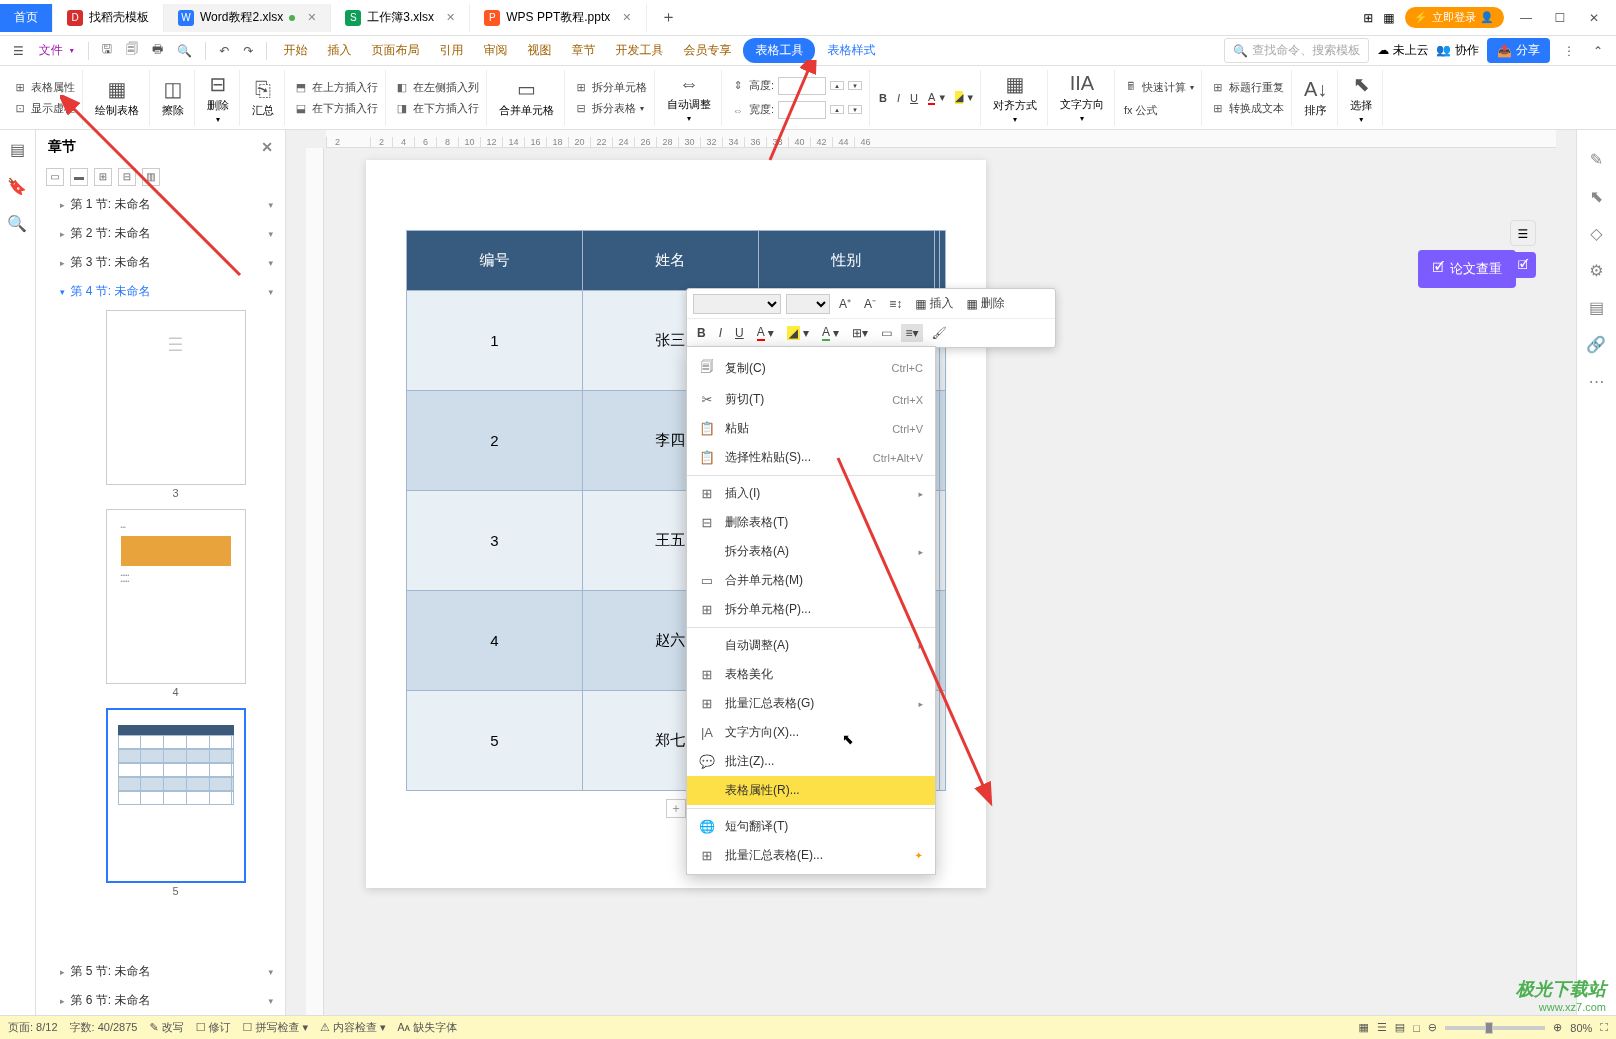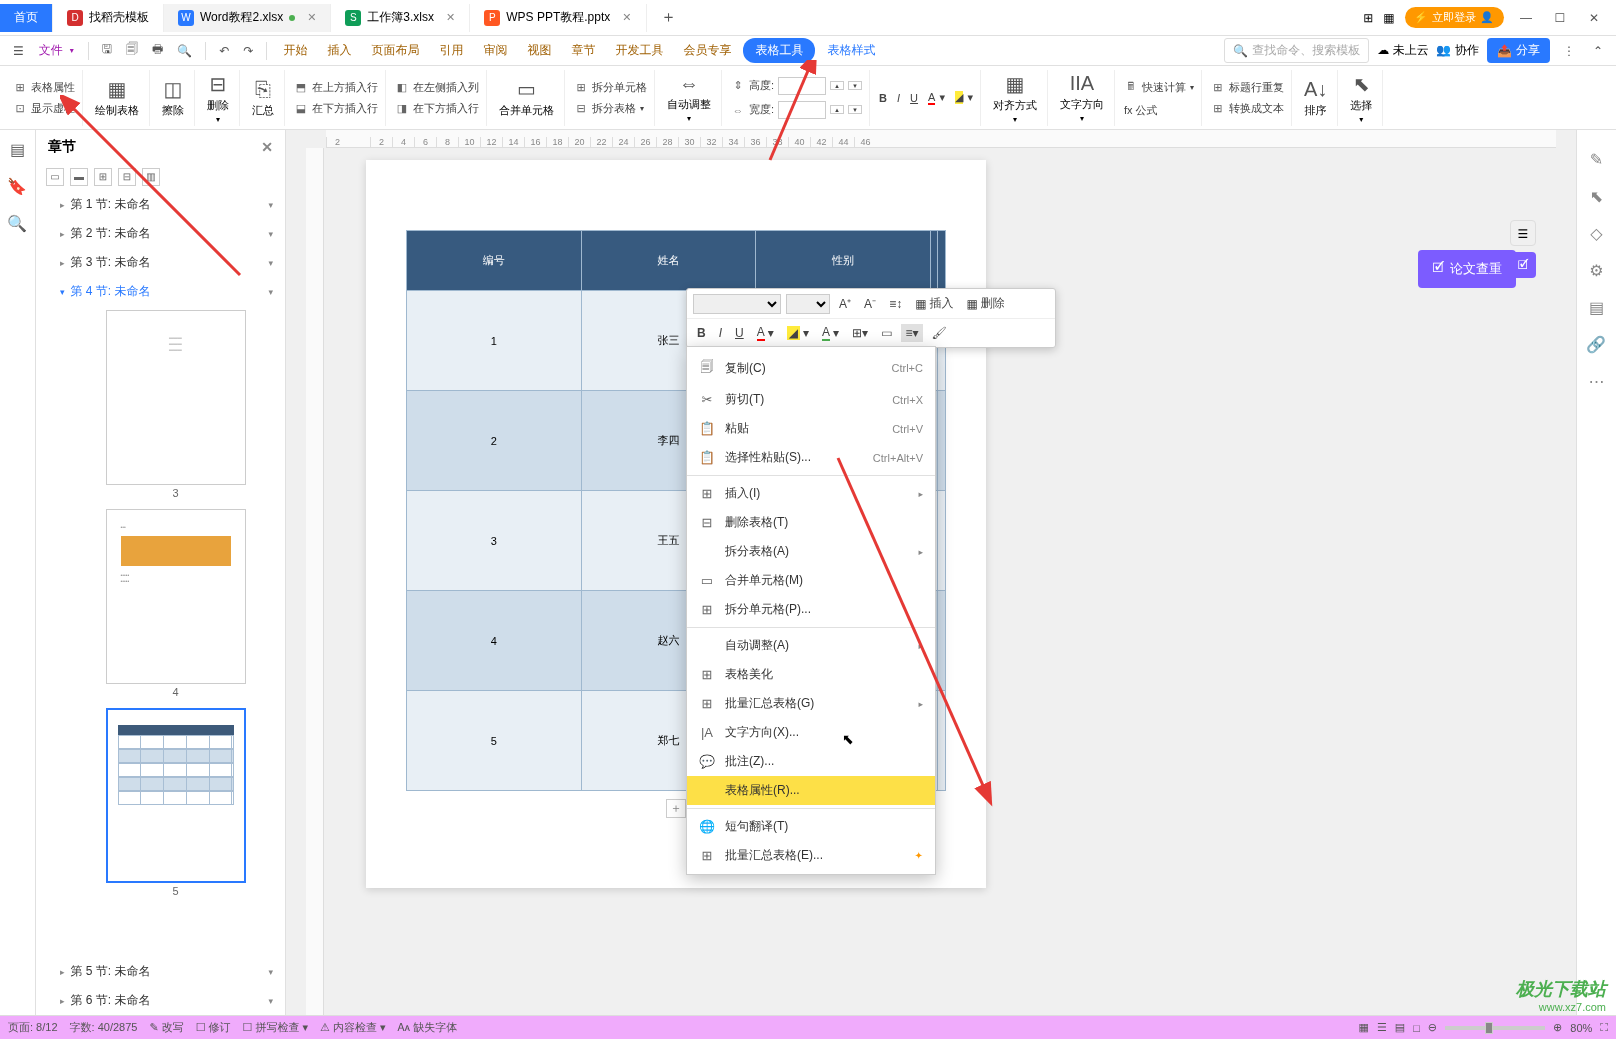--- a/index.html
+++ b/index.html
@@ -68,21 +68,21 @@
 .tmini-table .row { height: 14px; border: 1px solid #a8bed4; display: flex; }
 .tmini-table .row.alt { background: #cfddea; }
 .tmini-table .cell { flex: 1; border-right: 1px solid #a8bed4; }
 
 .editor { flex: 1; background: #f0f0f0; position: relative; overflow: hidden; }
 .ruler-h { position: absolute; top: 0; left: 40px; right: 20px; height: 18px; background: #fafafa; border-bottom: 1px solid #ddd; display: flex; font-size: 9px; color: #888; overflow: hidden; align-items: end; }
 .ruler-h span { flex: none; width: 22px; text-align: center; border-left: 1px solid #ddd; }
 .ruler-v { position: absolute; left: 20px; top: 18px; width: 18px; bottom: 0; background: #fafafa; border-right: 1px solid #ddd; }
 .page { position: absolute; left: 80px; top: 30px; width: 620px; background: #fff; box-shadow: 0 2px 8px rgba(0,0,0,0.15); padding: 70px 40px; }
 .doc-table { width: 100%; border-collapse: collapse; }
-.doc-table th, .doc-table td { border: 1px solid #9fb8cf; padding: 0; height: 100px; text-align: center; font-size: 11px; }
+.doc-table th, .doc-table td { border: 1px solid #9fb8cf; padding: 0; height: 100px; text-align: center; font-size: 15px; }
 .doc-table th { background: #375a7f; color: #fff; height: 60px; font-weight: normal; }
 .doc-table tr:nth-child(odd) td { background: #cfddea; }
 .doc-table tr:nth-child(even) td { background: #e8eff5; }
 
 .rightrail { width: 40px; border-left: 1px solid #e0e0e0; display: flex; flex-direction: column; align-items: center; gap: 18px; padding-top: 20px; }
 .rightrail .ritem { font-size: 16px; color: #888; cursor: pointer; }
 
 
 .mini-toolbar { position: absolute; width: 370px; background: #fff; border: 1px solid #ccc; box-shadow: 0 2px 10px rgba(0,0,0,0.2); border-radius: 3px; }
 .mini-row { display: flex; align-items: center; padding: 4px 6px; gap: 5px; }
@@ -98,21 +98,21 @@
 .cm-item .lbl { flex: 1; }
 .cm-item .sc { color: #888; font-size: 11px; }
 .cm-item .arr { color: #888; font-size: 9px; }
 .cm-sep { height: 1px; background: #e0e0e0; margin: 3px 0; }
 .cm-item .sparkle { color: #ff9800; font-size: 10px; }
 
 
 .pill-btn { position: absolute; background: #7c5cff; color: #fff; border-radius: 4px; padding: 8px 14px; display: flex; align-items: center; gap: 6px; font-size: 13px; }
 
 
-.statusbar { position: absolute; bottom: 0; left: 0; right: 0; height: 24px; border-top: 1px solid #ddd; display: flex; align-items: center; padding: 0 8px; gap: 12px; font-size: 11px; color: #555; background: #f0abfc; }
+.statusbar { position: absolute; bottom: 0; left: 0; right: 0; height: 24px; border-top: 1px solid #ddd; display: flex; align-items: center; padding: 0 8px; gap: 12px; font-size: 11px; color: #555; background: #fef9c3; }
 .statusbar .right { margin-left: auto; display: flex; align-items: center; gap: 8px; }
 .zoom-slider { width: 100px; height: 4px; background: #ccc; position: relative; }
 .zoom-slider .thumb { width: 8px; height: 12px; background: #888; position: absolute; top: -4px; left: 40%; }
 
 
 .arrow { position: absolute; pointer-events: none; }
 
 
 .watermark { position: absolute; right: 10px; bottom: 26px; text-align: right; }
 .watermark .t1 { color: #4CAF50; font-weight: bold; font-style: italic; font-size: 18px; }

